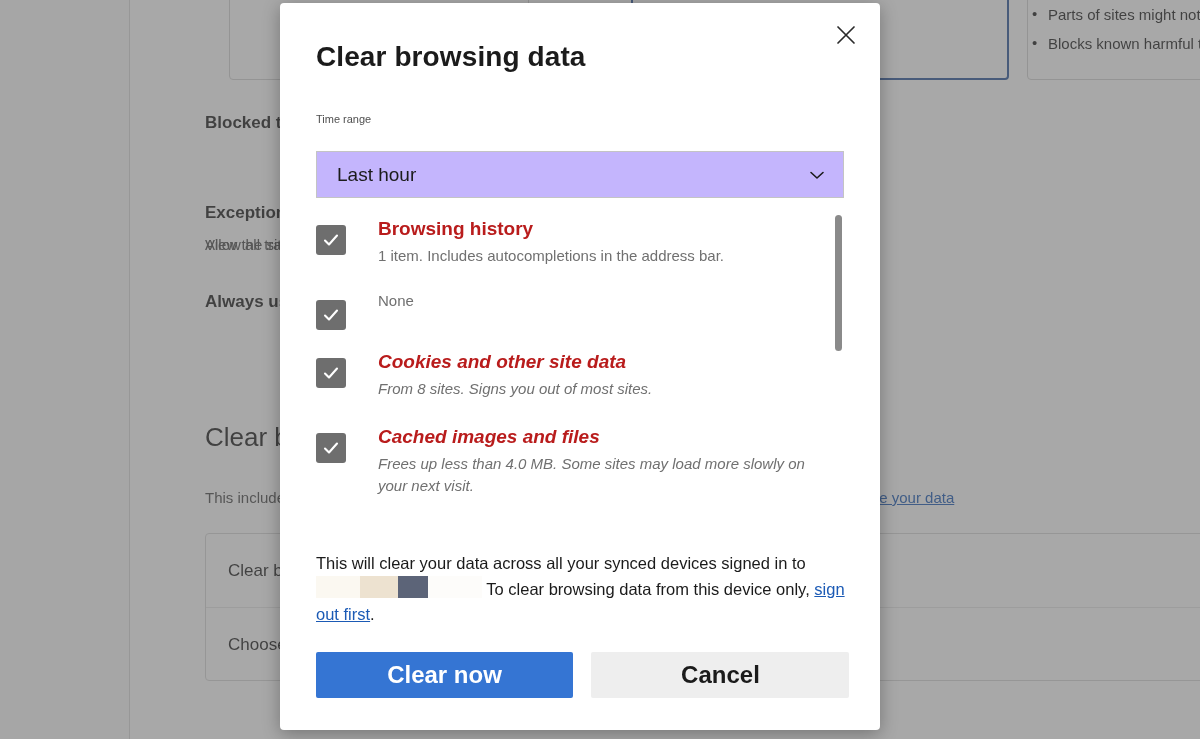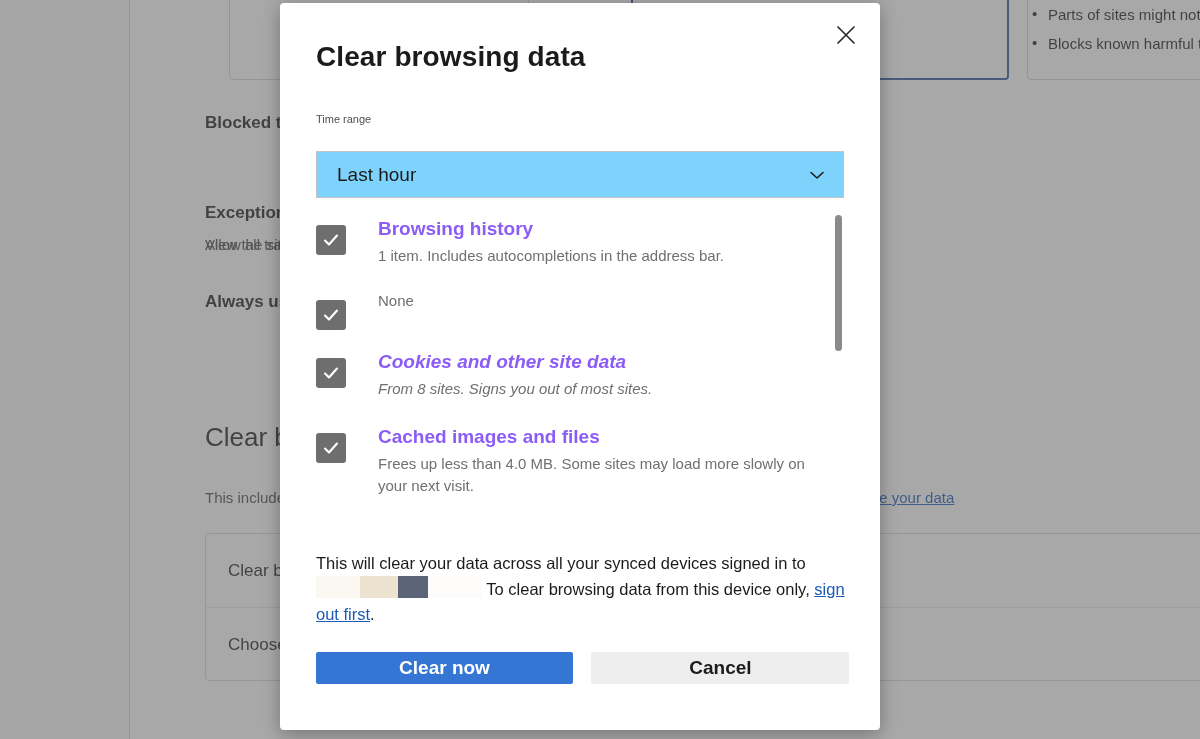--- a/index.html
+++ b/index.html
@@ -109,21 +109,21 @@
 
   .field-label {
     position: absolute; left: 36px; top: 110px;
     font-size: 11px; color: #4f4f4f;
   }
 
   .select-wrap {
     position: absolute; left: 36px; top: 148px;
     width: 528px; height: 47px;
     border: 1px solid #c4c4c4;
-    background: #7dd3fc;
+    background: #c4b5fd;
     display: flex; align-items: center;
     cursor: pointer;
   }
   .select-value {
     flex: 1;
     padding-left: 20px;
     font-size: 19px; color: #1b1b1b;
   }
   .select-chev {
     width: 52px; display: flex; align-items: center; justify-content: center;
@@ -144,21 +144,21 @@
   .cb {
     position: absolute; left: 0; top: 10px;
     width: 30px; height: 30px;
     border-radius: 3px;
     background: #6e6e6e;
     display: flex; align-items: center; justify-content: center;
     cursor: pointer;
   }
   .cb svg { display: block; }
   .opt-title {
-    font-size: 19px; font-weight: 600; color: #8b5cf6;
+    font-size: 19px; font-weight: 600; color: #b91c1c;
     line-height: 1.45;
   }
   .opt-sub {
     font-size: 15px; color: #707070;
     line-height: 1.45;
     max-width: 430px;
     margin-top: 2px;
   }
 
   .opts-scrollbar {
@@ -182,22 +182,22 @@
     display: inline-block;
     vertical-align: -3px;
     height: 22px;
   }
   .sync-link { color: #1b5ab5; text-decoration: underline; cursor: pointer; }
 
   
   .btn-row { position: absolute; left: 36px; top: 649px; }
   .btn {
     display: inline-flex; align-items: center; justify-content: center;
-    height: 32px;
-    font-size: 19px; font-weight: 600;
+    height: 46px;
+    font-size: 24px; font-weight: 600;
     border: none; border-radius: 2px;
     cursor: pointer;
     font-family: "Liberation Sans", sans-serif;
   }
   .btn-primary { width: 257px; background: #3575d3; color: #ffffff; }
   .btn-secondary { width: 258px; background: #eeeeee; color: #1b1b1b; margin-left: 14px; }
 </style>
 </head>
 <body>
 
@@ -296,21 +296,21 @@
     <div class="opt-row" style="margin-top:36px;font-style:italic;">
       <span class="cb">
         <svg width="20" height="20" viewBox="0 0 20 20" fill="none" aria-hidden="true">
           <path d="M4 10.5 L8 14.5 L16 5.5" stroke="#ffffff" stroke-width="2.1" stroke-linecap="round" stroke-linejoin="round"></path>
         </svg>
       </span>
       <div class="opt-title">Cookies and other site data</div>
       <div class="opt-sub">From 8 sites. Signs you out of most sites.</div>
     </div>
 
-    <div class="opt-row" style="margin-top:24px;">
+    <div class="opt-row" style="margin-top:24px;font-style:italic;">
       <span class="cb">
         <svg width="20" height="20" viewBox="0 0 20 20" fill="none" aria-hidden="true">
           <path d="M4 10.5 L8 14.5 L16 5.5" stroke="#ffffff" stroke-width="2.1" stroke-linecap="round" stroke-linejoin="round"></path>
         </svg>
       </span>
       <div class="opt-title">Cached images and files</div>
       <div class="opt-sub">Frees up less than 4.0 MB. Some sites may load more slowly on your next visit.</div>
     </div>
 
   </div>

